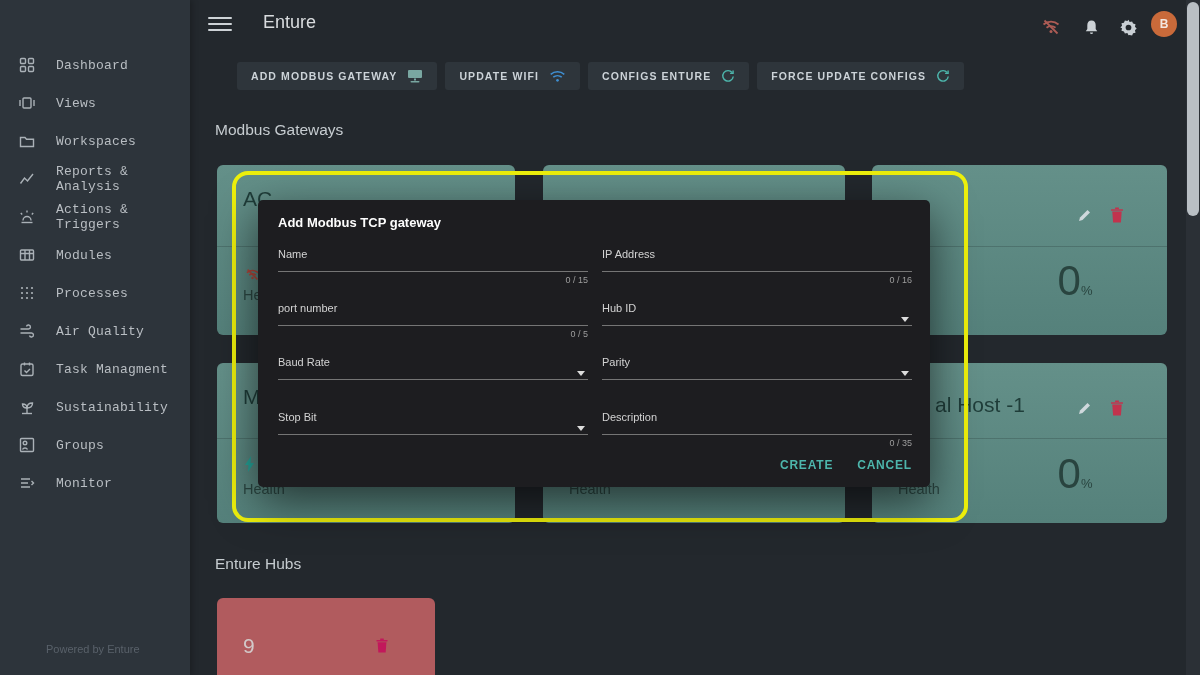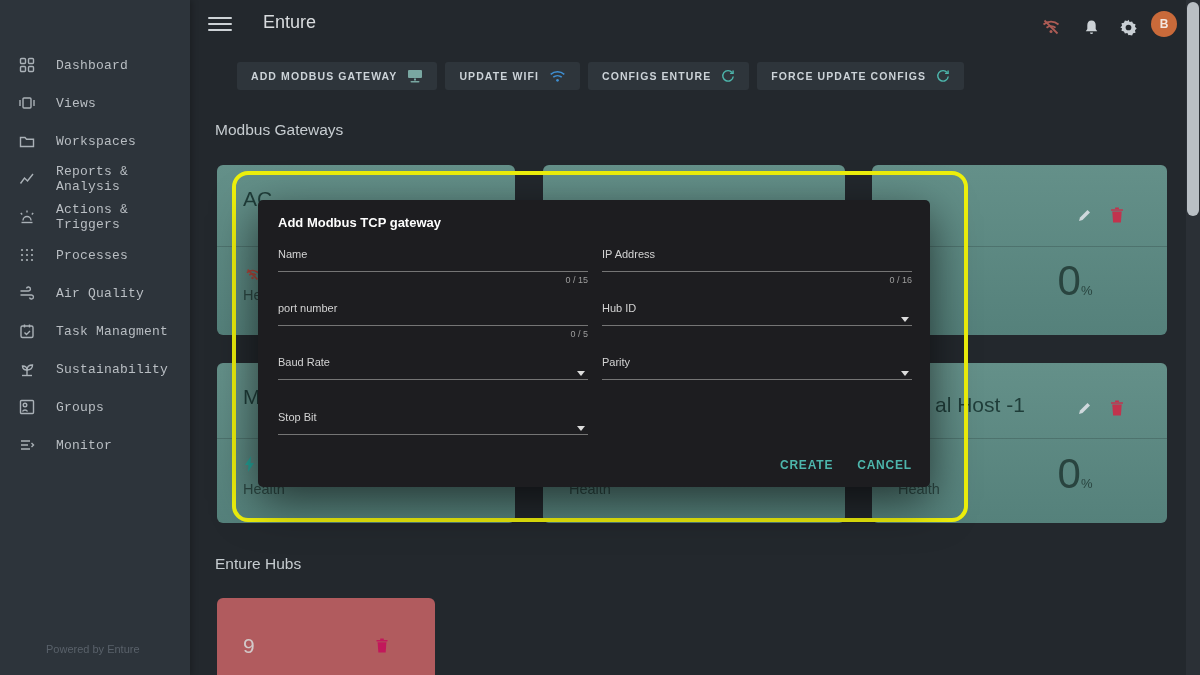--- a/index.html
+++ b/index.html
@@ -142,20 +142,29 @@
           <svg viewBox="0 0 18 18" fill="none" stroke="currentColor" stroke-width="1.4">
             <path d="M5 12.5a4 4 0 018 0"></path>
             <path d="M3.5 14.5h11"></path>
             <path d="M9 4.5v-2M4.2 6.4L2.8 5M13.8 6.4L15.2 5"></path>
           </svg>
         </span>
       <span class="nav-label">Actions &amp; Triggers</span>
     </div>
     <div class="nav-item">
       <span class="nav-icon">
+          <svg viewBox="0 0 18 18" fill="none" stroke="currentColor" stroke-width="1.4">
+            <rect x="2.5" y="4" width="13" height="10" rx="1"></rect>
+            <path d="M2.5 7.5h13M7 4v10M11.5 4v10"></path>
+          </svg>
+        </span>
+      <span class="nav-label">Modules</span>
+    </div>
+    <div class="nav-item">
+      <span class="nav-icon">
           <svg viewBox="0 0 18 18" fill="currentColor">
             <circle cx="4" cy="4" r="1.1"></circle>
             <circle cx="9" cy="4" r="1.1"></circle>
             <circle cx="14" cy="4" r="1.1"></circle>
             <circle cx="4" cy="9" r="1.1"></circle>
             <circle cx="9" cy="9" r="1.1"></circle>
             <circle cx="14" cy="9" r="1.1"></circle>
             <circle cx="4" cy="14" r="1.1"></circle>
             <circle cx="9" cy="14" r="1.1"></circle>
             <circle cx="14" cy="14" r="1.1"></circle>
@@ -413,18 +422,23 @@
     <div class="f-label">Parity</div>
     <div class="f-line"></div>
     <div class="f-arrow"></div>
   </div>
 
   <div class="field fl fr4">
     <div class="f-label">Stop Bit</div>
     <div class="f-line"></div>
     <div class="f-arrow"></div>
   </div>
+  <div class="field fr fr4">
+    <div class="f-label">Description</div>
+    <div class="f-line"></div>
+    <div class="f-counter">0 / 35</div>
+  </div>
 
   <div class="dlg-actions">
     <span class="dlg-btn">CREATE</span>
     <span class="dlg-btn">CANCEL</span>
   </div>
 </div>
 
 </body></html>

